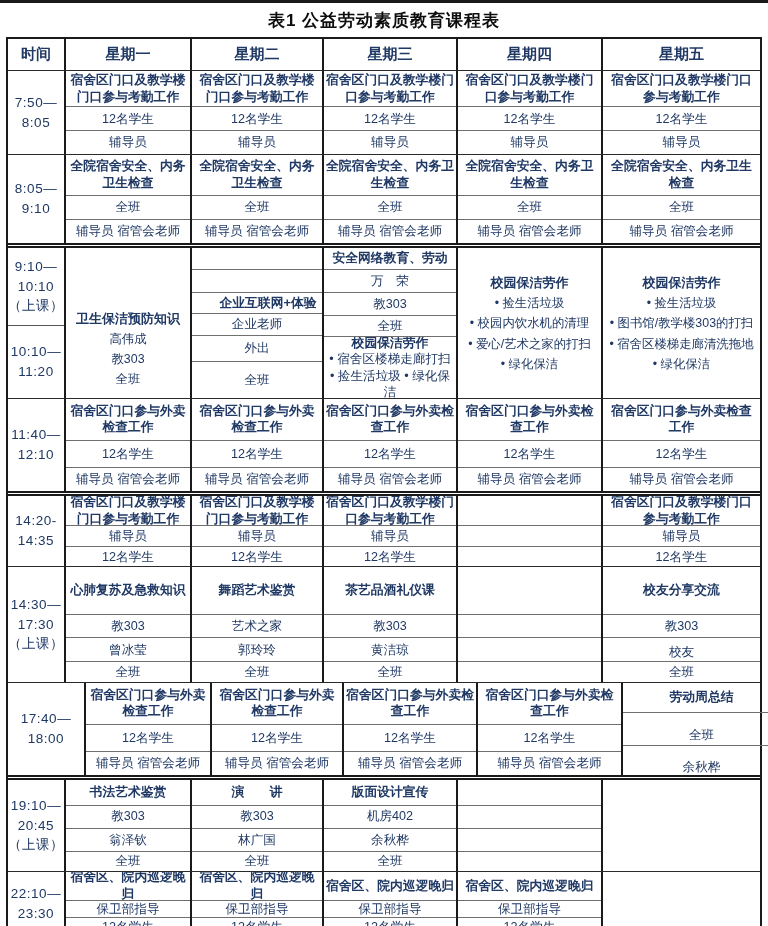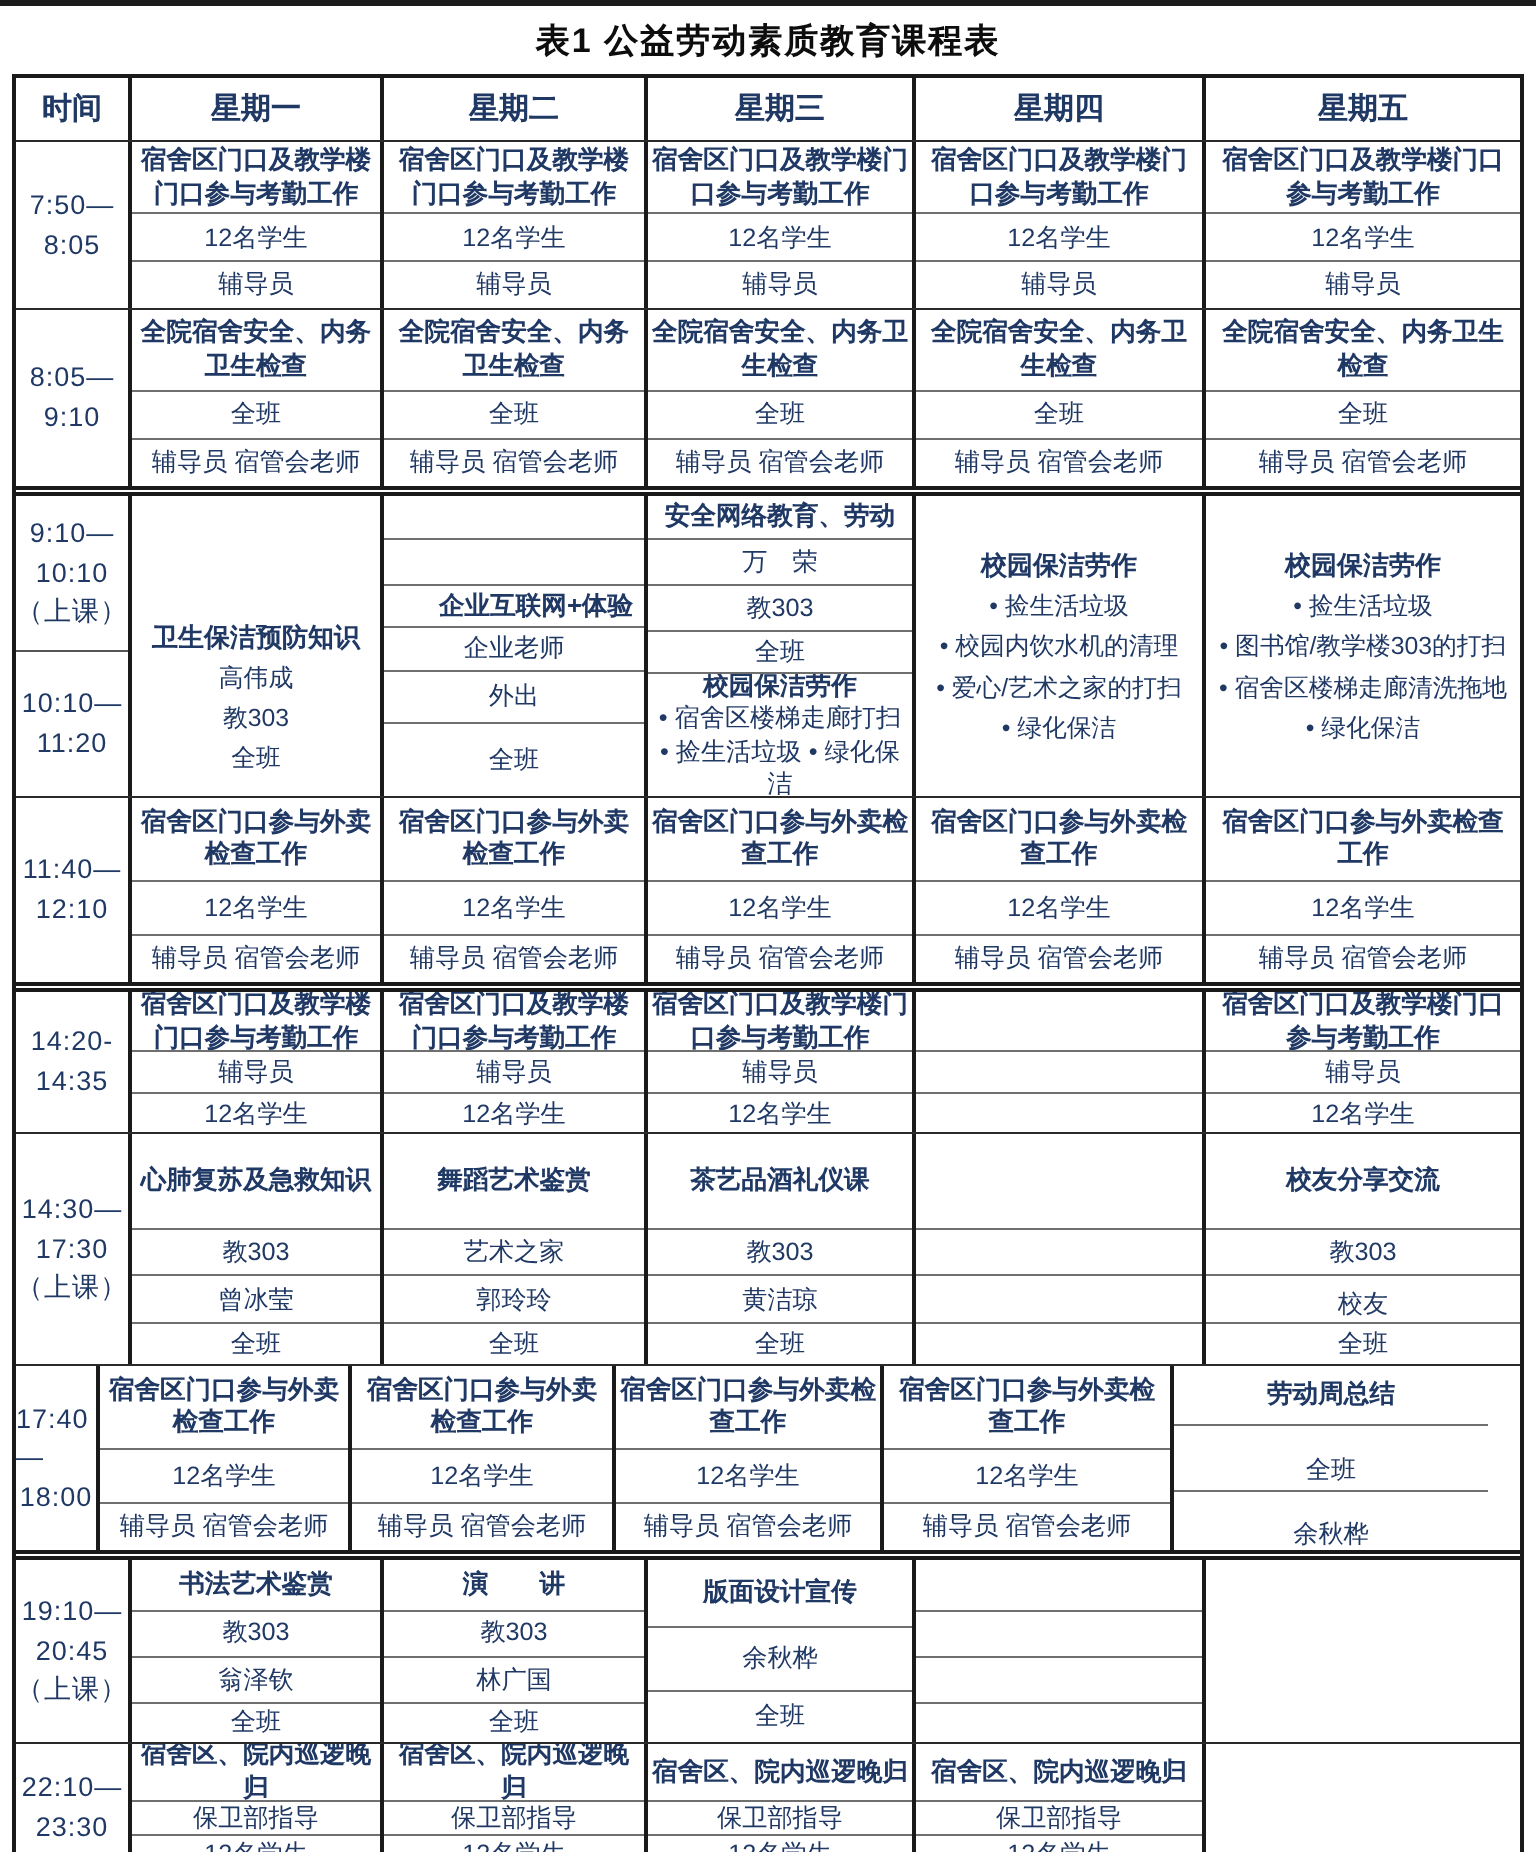--- a/index.html
+++ b/index.html
@@ -447,21 +447,21 @@
           </div>
           <div class="sec" style="flex: 23 1 0px; justify-content: flex-end;">
             <div class="line">校友</div>
           </div>
           <div class="sec" style="flex: 20 1 0px;">
             <div class="line">全班</div>
           </div>
         </div>
       </div>
       <div class="block-row" style="height: 93px;">
-        <div class="time-col" style="width: 40px;">
+        <div class="time-col" style="width: 76px;">
           <div class="time-cell" style="flex: 93 1 0px;">
             <div>17:40—</div>
             <div>18:00</div>
           </div>
         </div>
         <div class="day-cell lined" style="width: 126px;">
           <div class="sec" style="flex: 43 1 0px;">
             <div class="line b">宿舍区门口参与外卖检查工作</div>
           </div>
           <div class="sec" style="flex: 27 1 0px;">
@@ -549,20 +549,23 @@
             <div class="line">林广国</div>
           </div>
           <div class="sec" style="flex: 20 1 0px;">
             <div class="line">全班</div>
           </div>
         </div>
         <div class="day-cell lined" style="width: 134px;">
           <div class="sec" style="flex: 27 1 0px;">
             <div class="line b">版面设计宣传</div>
           </div>
+          <div class="sec" style="flex: 24 1 0px;">
+            <div class="line">机房402</div>
+          </div>
           <div class="sec" style="flex: 25 1 0px;">
             <div class="line">余秋桦</div>
           </div>
           <div class="sec" style="flex: 20 1 0px;">
             <div class="line">全班</div>
           </div>
         </div>
         <div class="day-cell lined" style="width: 145px;">
           <div class="sec" style="flex: 27 1 0px;"></div>
           <div class="sec" style="flex: 24 1 0px;"></div>

